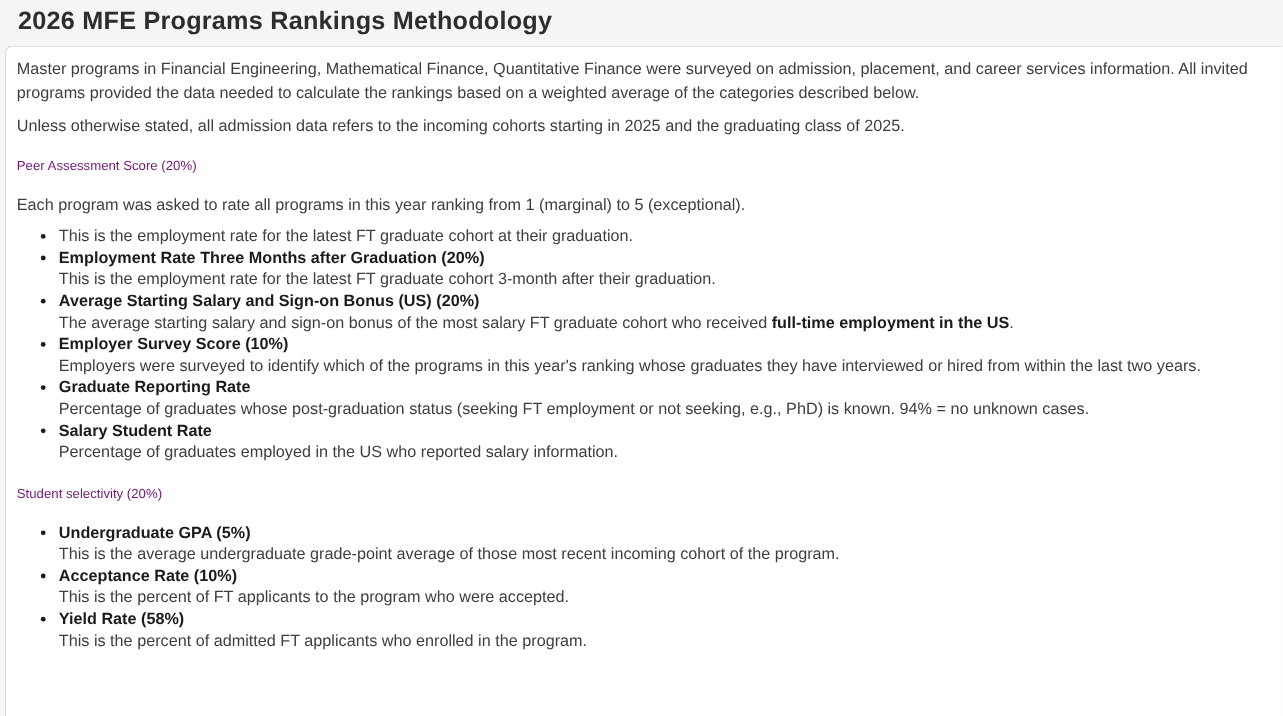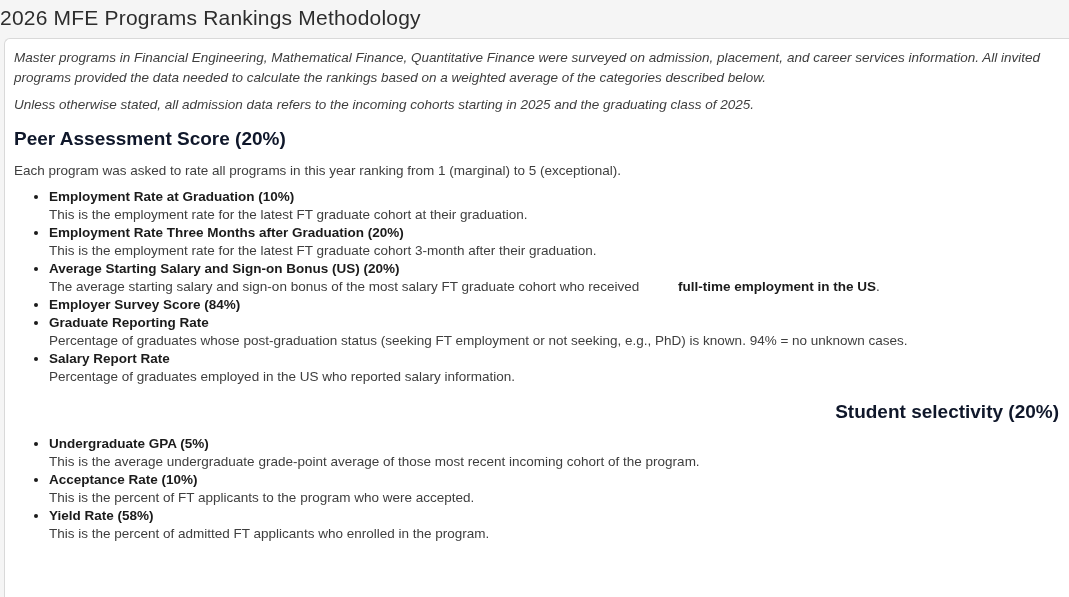--- a/index.html
+++ b/index.html
@@ -7,49 +7,48 @@
     margin: 0;
     padding: 0;
     width: 1069px;
     height: 597px;
     overflow: hidden;
     background: #f5f5f5;
     font-family: "Liberation Sans", sans-serif;
   }
   .page-title {
     font-size: 21px;
-    font-weight: 400;
+    font-weight: 700;
     color: #2d2d2d;
-    padding: 5px 0 0 0;
+    padding: 5px 0 0 15px;
     line-height: 26px;
     letter-spacing: 0.2px;
     height: 38px;
   }
   .card {
     margin-left: 4px;
     background: #ffffff;
     border: 1px solid #d9d9d9;
     border-right: none;
     border-bottom: none;
     border-top-left-radius: 6px;
     min-height: 600px;
     padding: 9px 10px 24px 9px;
     font-size: 13.5px;
     color: #3e3e3e;
   }
   .intro-paragraph {
     margin: 0 0 6px 0;
     line-height: 20px;
-    font-style: italic;
   }
   .intro-paragraph.second { margin: 7px 0 0 0; }
   .section-heading {
-    font-size: 19px;
-    font-weight: 700;
-    color: #0f172a;
+    font-size: 11px;
+    font-weight: 400;
+    color: #701a75;
     line-height: 18px;
     margin: 15px 0 0 0;
   }
   .peer-body {
     margin: 14px 0 0 0;
     line-height: 18px;
   }
   .highlight-box {
     display: inline-block;
     border: 3px solid #e84b45;
@@ -69,61 +68,61 @@
     color: #1b1b1b;
   }
   .item-title {
     font-weight: 700;
     color: #1b1b1b;
   }
   .item-desc {
     color: #3e3e3e;
     font-weight: 400;
   }
-  .bold-inline { font-weight: 700; color: #1b1b1b; margin-left: 35px; }
-  .selectivity-heading { margin-top: 17px; text-align: right; }
+  .bold-inline { font-weight: 700; color: #1b1b1b; }
+  .selectivity-heading { margin-top: 17px; }
 </style>
 </head>
 <body>
 
 <div class="page-title">2026 MFE Programs Rankings Methodology</div>
 
 <div class="card">
 
   <p class="intro-paragraph">Master programs in Financial Engineering, Mathematical Finance, Quantitative Finance were surveyed on admission, placement, and career services information. All invited programs provided the data needed to calculate the rankings based on a weighted average of the categories described below.</p>
   <p class="intro-paragraph second">Unless otherwise stated, all admission data refers to the incoming cohorts starting in 2025 and the graduating class of 2025.</p>
 
   <div class="section-heading">Peer Assessment Score (20%)</div>
   <p class="peer-body">Each program was asked to rate all programs in this year ranking from 1 (marginal) to 5 (exceptional).</p>
 
 
   <ul class="criteria-list">
     <li>
-      <span class="item-title">Employment Rate at Graduation (10%)</span>
       <div class="item-desc">This is the employment rate for the latest FT graduate cohort at their graduation.</div>
     </li>
     <li>
       <span class="item-title">Employment Rate Three Months after Graduation (20%)</span>
       <div class="item-desc">This is the employment rate for the latest FT graduate cohort 3-month after their graduation.</div>
     </li>
     <li>
       <span class="item-title">Average Starting Salary and Sign-on Bonus (US) (20%)</span>
       <div class="item-desc">
         <span>The average starting salary and sign-on bonus of the most salary FT graduate cohort who received </span><span class="bold-inline">full-time employment in the US</span><span>.</span>
       </div>
     </li>
     <li>
-      <span class="item-title">Employer Survey Score (84%)</span>
+      <span class="item-title">Employer Survey Score (10%)</span>
+      <div class="item-desc">Employers were surveyed to identify which of the programs in this year's ranking whose graduates they have interviewed or hired from within the last two years.</div>
     </li>
     <li>
       <span class="item-title">Graduate Reporting Rate</span>
       <div class="item-desc">Percentage of graduates whose post-graduation status (seeking FT employment or not seeking, e.g., PhD) is known. 94% = no unknown cases.</div>
     </li>
     <li>
-      <span class="item-title">Salary Report Rate</span>
+      <span class="item-title">Salary Student Rate</span>
       <div class="item-desc">Percentage of graduates employed in the US who reported salary information.</div>
     </li>
   </ul>
 
   <div class="section-heading selectivity-heading">Student selectivity (20%)</div>
 
   <ul class="criteria-list selectivity">
     <li>
       <span class="item-title">Undergraduate GPA (5%)</span>
       <div class="item-desc">This is the average undergraduate grade-point average of those most recent incoming cohort of the program.</div>

